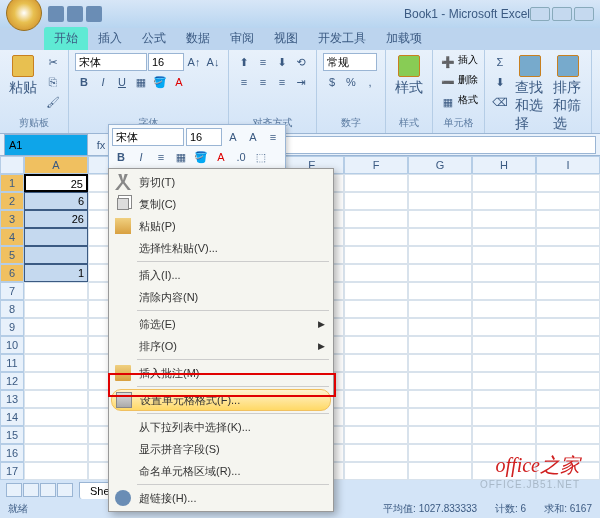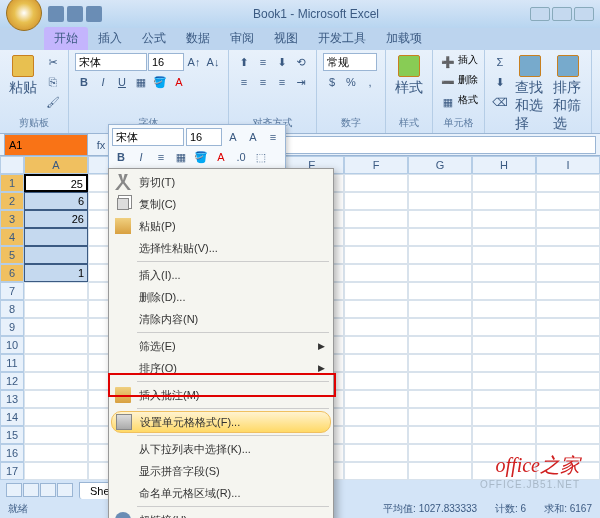--- a/index.html
+++ b/index.html
@@ -1,41 +1,41 @@
 <!DOCTYPE html>
 <html><head>
 <meta charset="utf-8">
 <style>
 * { margin: 0; padding: 0; box-sizing: border-box; font-family: "Microsoft YaHei", Arial, sans-serif; }
 body { width: 600px; height: 518px; background: #fff; overflow: hidden; position: relative; font-size: 11px; }
 .titlebar { height: 28px; background: linear-gradient(#d7e6f7,#b8d5f0); display: flex; align-items: center; padding: 0 4px; }
 .office-btn { width: 36px; height: 36px; border-radius: 50%; background: radial-gradient(circle,#fff,#e8c050 40%,#c88020); border: 1px solid #987020; margin: -2px 6px 0 2px; position: relative; z-index: 5; }
 .qat { display: flex; gap: 3px; align-items: center; }
 .qat span { width: 16px; height: 16px; background: #6a8db5; border-radius: 2px; }
-.title-text { flex: 1; text-align: center; color: #3b5a82; font-size: 12px; }
+.title-text { flex: 1; text-align: right; color: #3b5a82; font-size: 12px; }
 .win-ctrl { display: flex; gap: 2px; margin-right: 2px; }
 .win-ctrl span { width: 20px; height: 14px; background: #c5d9ef; border: 1px solid #8ab; border-radius: 2px; }
 .tabs { height: 22px; background: #bcd4ee; display: flex; align-items: flex-end; padding-left: 44px; }
 .tab { padding: 3px 10px; font-size: 12px; color: #3b5a82; cursor: pointer; }
-.tab.active { background: #c4b5fd; border-radius: 3px 3px 0 0; margin-top: 48px; }
+.tab.active { background: #5eead4; border-radius: 3px 3px 0 0; margin-top: 48px; }
 .ribbon { height: 84px; background: linear-gradient(#e8f1fb,#d3e4f7); border-bottom: 1px solid #9ab5d4; display: flex; }
 .grp { border-right: 1px solid #b5cde6; padding: 3px 6px; display: flex; flex-direction: column; justify-content: space-between; }
 .grp-title { font-size: 10px; color: #5a7aa0; text-align: center; margin-top: 2px; }
 .grp-body { display: flex; gap: 4px; align-items: flex-start; flex: 1; }
 .big-btn { width: 34px; display: flex; flex-direction: column; align-items: center; gap: 2px; padding: 2px; }
 .big-btn .ico { width: 22px; height: 22px; background: #e8c050; border: 1px solid #c88020; border-radius: 2px; }
 .big-btn span:last-child { font-size: 14px; color: #3b5a82; }
 .stack { display: flex; flex-direction: column; gap: 2px; }
 .combo { display: flex; align-items: center; border: 1px solid #9ab5d4; background: #fff; padding: 1px 3px; font-size: 11px; height: 18px; }
 .combo.font { width: 72px; }
 .combo.size { width: 36px; }
 .icon-row { display: flex; gap: 1px; }
 .mini { width: 18px; height: 18px; border: 1px solid transparent; display: flex; align-items: center; justify-content: center; font-size: 11px; color: #3b5a82; cursor: pointer; }
 .namebox-row { height: 22px; background: #e8f1fb; border-bottom: 1px solid #9ab5d4; display: flex; align-items: center; }
-.namebox { width: 84px; border: 1px solid #9ab5d4; background: #f97316; padding: 4px 4px; font-size: 11px; margin: 0 4px; }
+.namebox { width: 84px; border: 1px solid #9ab5d4; background: #0ea5e9; padding: 4px 4px; font-size: 11px; margin: 0 4px; }
 .fx-btn { width: 18px; text-align: center; color: #3b5a82; }
 .formula-bar { flex: 1; border: 1px solid #9ab5d4; background: #fff; height: 18px; margin-right: 4px; }
 .grid-area { position: relative; background: #fff; }
 .col-headers { display: flex; height: 18px; }
 .corner { width: 30px; background: #e8f1fb; border: 1px solid #b5cde6; }
 .ch { flex: 0 0 64px; background: #e8f1fb; border: 1px solid #b5cde6; text-align: center; font-size: 11px; color: #3b5a82; line-height: 16px; }
 .ch.sel { background: #f0c060; }
 .rows { display: flex; flex-direction: column; }
 .row { display: flex; height: 18px; }
 .rh { width: 30px; background: #e8f1fb; border: 1px solid #b5cde6; text-align: center; font-size: 11px; color: #3b5a82; line-height: 16px; }
@@ -492,23 +492,20 @@
       <span>粘贴(P)</span>
     </div>
     <div class="ctx-item">
       <span>选择性粘贴(V)...</span>
     </div>
     <div class="ctx-sep"></div>
     <div class="ctx-item">
       <span>插入(I)...</span>
     </div>
     <div class="ctx-item">
-      <span>删除(D)...</span>
-    </div>
-    <div class="ctx-item">
       <span>清除内容(N)</span>
     </div>
     <div class="ctx-sep"></div>
     <div class="ctx-item">
       <span>筛选(E)</span>
       <span class="arrow">▶</span>
     </div>
     <div class="ctx-item">
       <span>排序(O)</span>
       <span class="arrow">▶</span>

